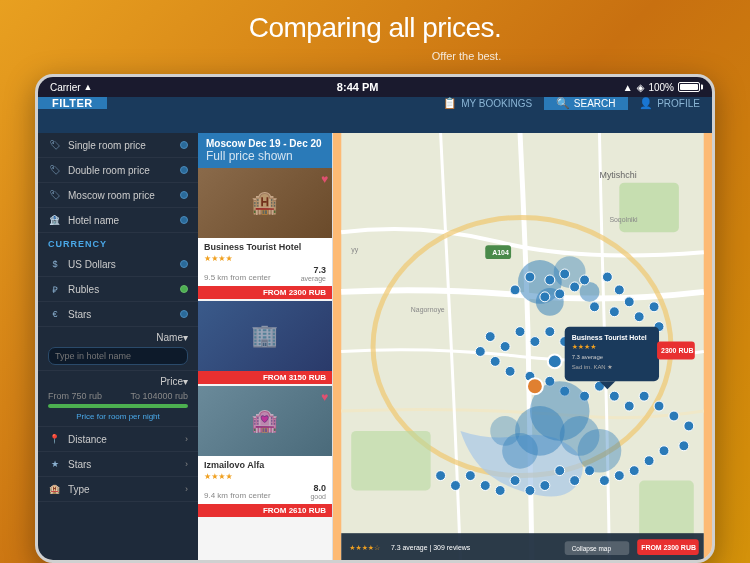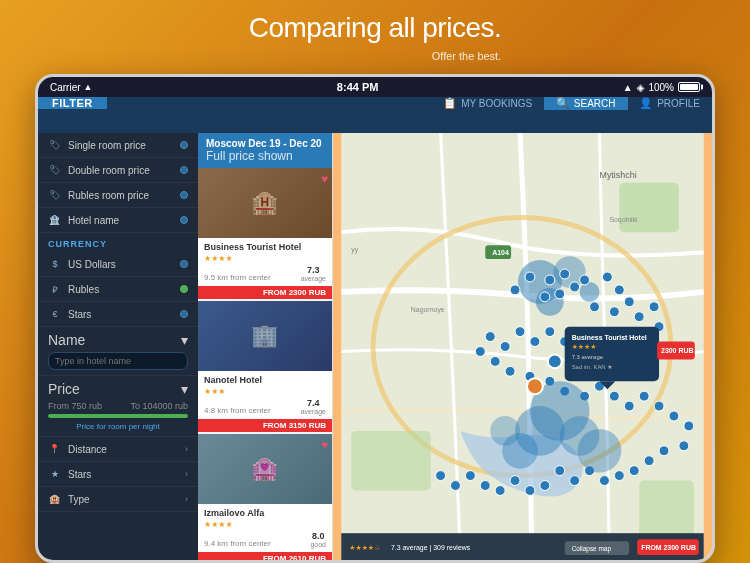--- a/index.html
+++ b/index.html
@@ -209,23 +209,23 @@
     }
     .sidebar-dot.active { background: #4CAF50; border-color: #66BB6A; }
 
     .filter-row {
       padding: 5px 10px;
       border-bottom: 1px solid rgba(255,255,255,0.05);
     }
     .filter-label {
       display: flex;
       align-items: center;
-      justify-content: space-between;
+      justify-content: flex-end;
       color: #ccc;
-      font-size: 14px;
+      font-size: 10px;
       cursor: pointer;
       margin-bottom: 4px;
     }
     .filter-input {
       width: 100%;
       background: #0d1a2a;
       border: 1px solid #2a4a6a;
       border-radius: 7px;
       color: #888;
       font-size: 9px;
@@ -338,21 +338,20 @@
       font-size: 8px;
       color: #888;
     }
     .hotel-score-block {
       text-align: right;
     }
     .hotel-score {
       font-size: 9px;
       font-weight: 700;
       color: #333;
-      text-align: center;
     }
     .hotel-score-label {
       font-size: 7px;
       color: #888;
     }
     .hotel-price-bar {
       background: #e83030;
       color: white;
       font-size: 8px;
       font-weight: 700;
@@ -431,21 +430,21 @@
       <div class="sidebar-item">
         <div class="sidebar-item-left">
           <div class="sidebar-item-icon">🏷</div>
           <span>Double room price</span>
         </div>
         <div class="sidebar-dot"></div>
       </div>
       <div class="sidebar-item">
         <div class="sidebar-item-left">
           <div class="sidebar-item-icon">🏷</div>
-          <span>Rubles room price</span>
+          <span>Moscow room price</span>
         </div>
         <div class="sidebar-dot"></div>
       </div>
       <div class="sidebar-item">
         <div class="sidebar-item-left">
           <div class="sidebar-item-icon">🏦</div>
           <span>Hotel name</span>
         </div>
         <div class="sidebar-dot"></div>
       </div>
@@ -541,31 +540,20 @@
               <div class="hotel-score-label">average</div>
             </div>
           </div>
         </div>
         <div class="hotel-price-bar">FROM 2300 RUB</div>
       </div>
 
       <div class="hotel-card">
         <div class="hotel-img hotel-img-2">
           <div class="hotel-img-placeholder">🏢</div>
-        </div>
-        <div class="hotel-info">
-          <div class="hotel-name">Nanotel Hotel</div>
-          <div class="hotel-stars">★★★</div>
-          <div class="hotel-meta">
-            <div class="hotel-dist">4.8 km from center</div>
-            <div class="hotel-score-block">
-              <div class="hotel-score">7.4</div>
-              <div class="hotel-score-label">average</div>
-            </div>
-          </div>
         </div>
         <div class="hotel-price-bar">FROM 3150 RUB</div>
       </div>
 
       <div class="hotel-card">
         <div class="hotel-img hotel-img-3">
           <div class="hotel-img-placeholder">🏩</div>
           <div class="hotel-heart">♥</div>
         </div>
         <div class="hotel-info">

